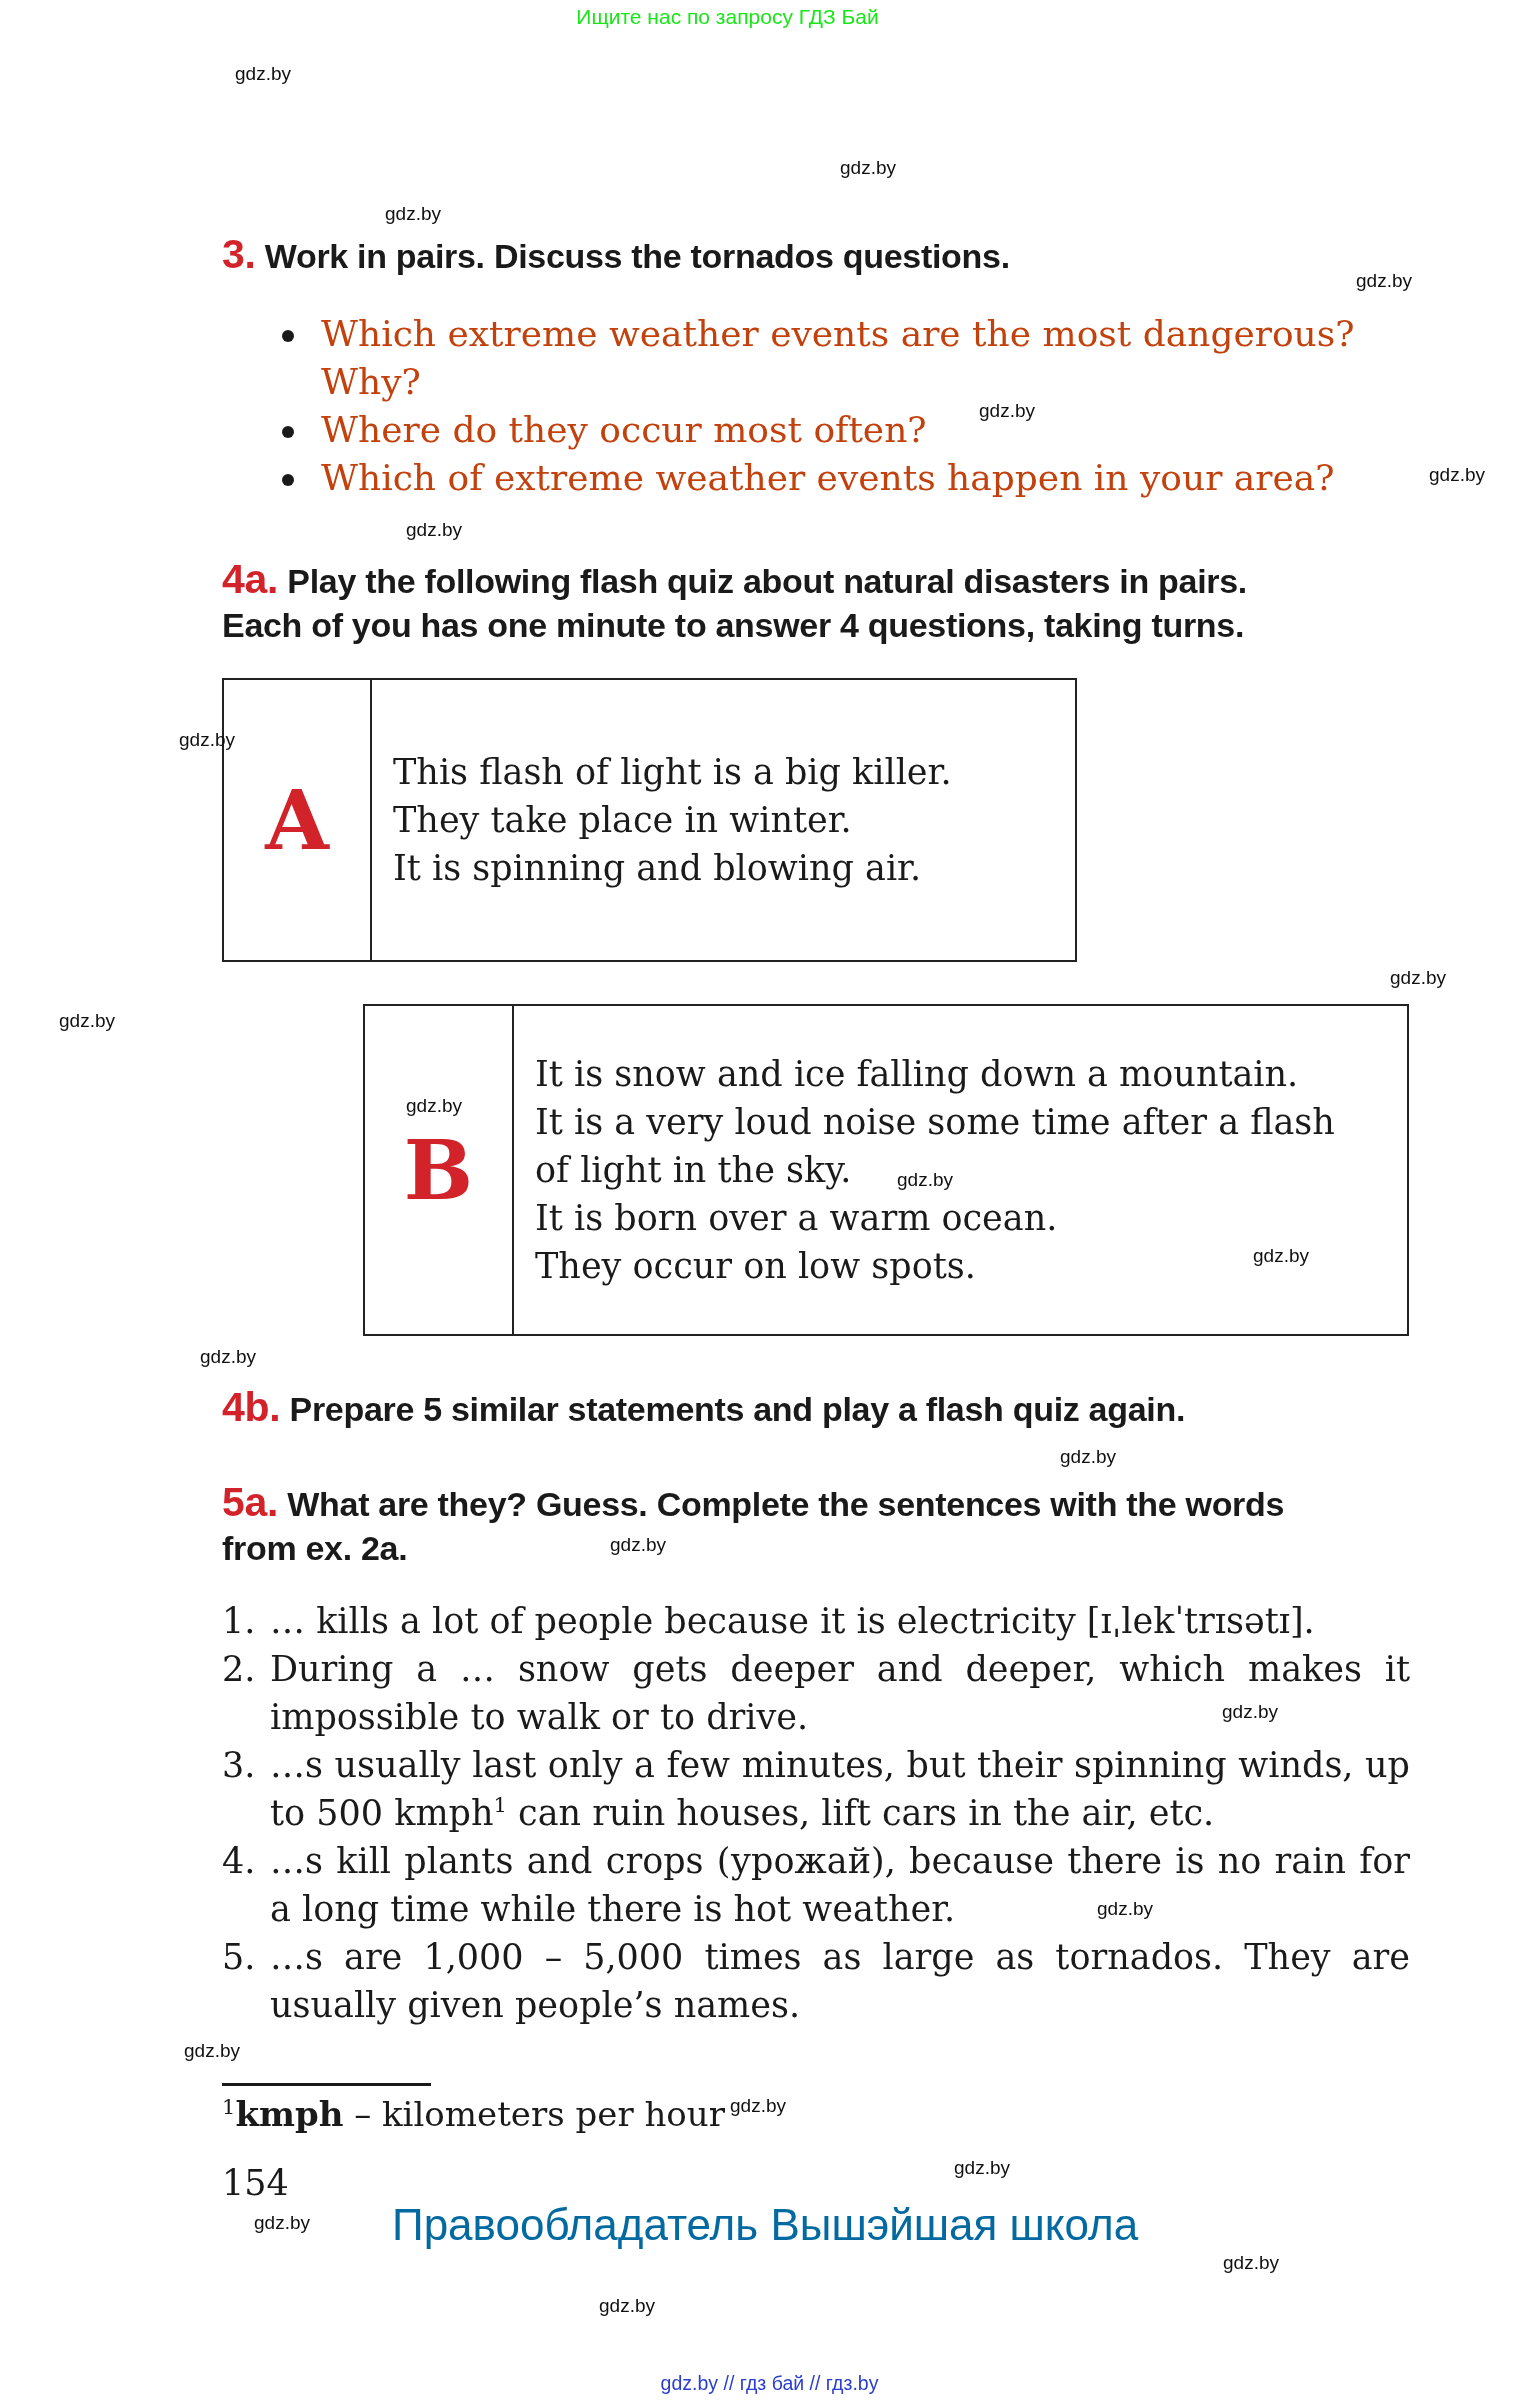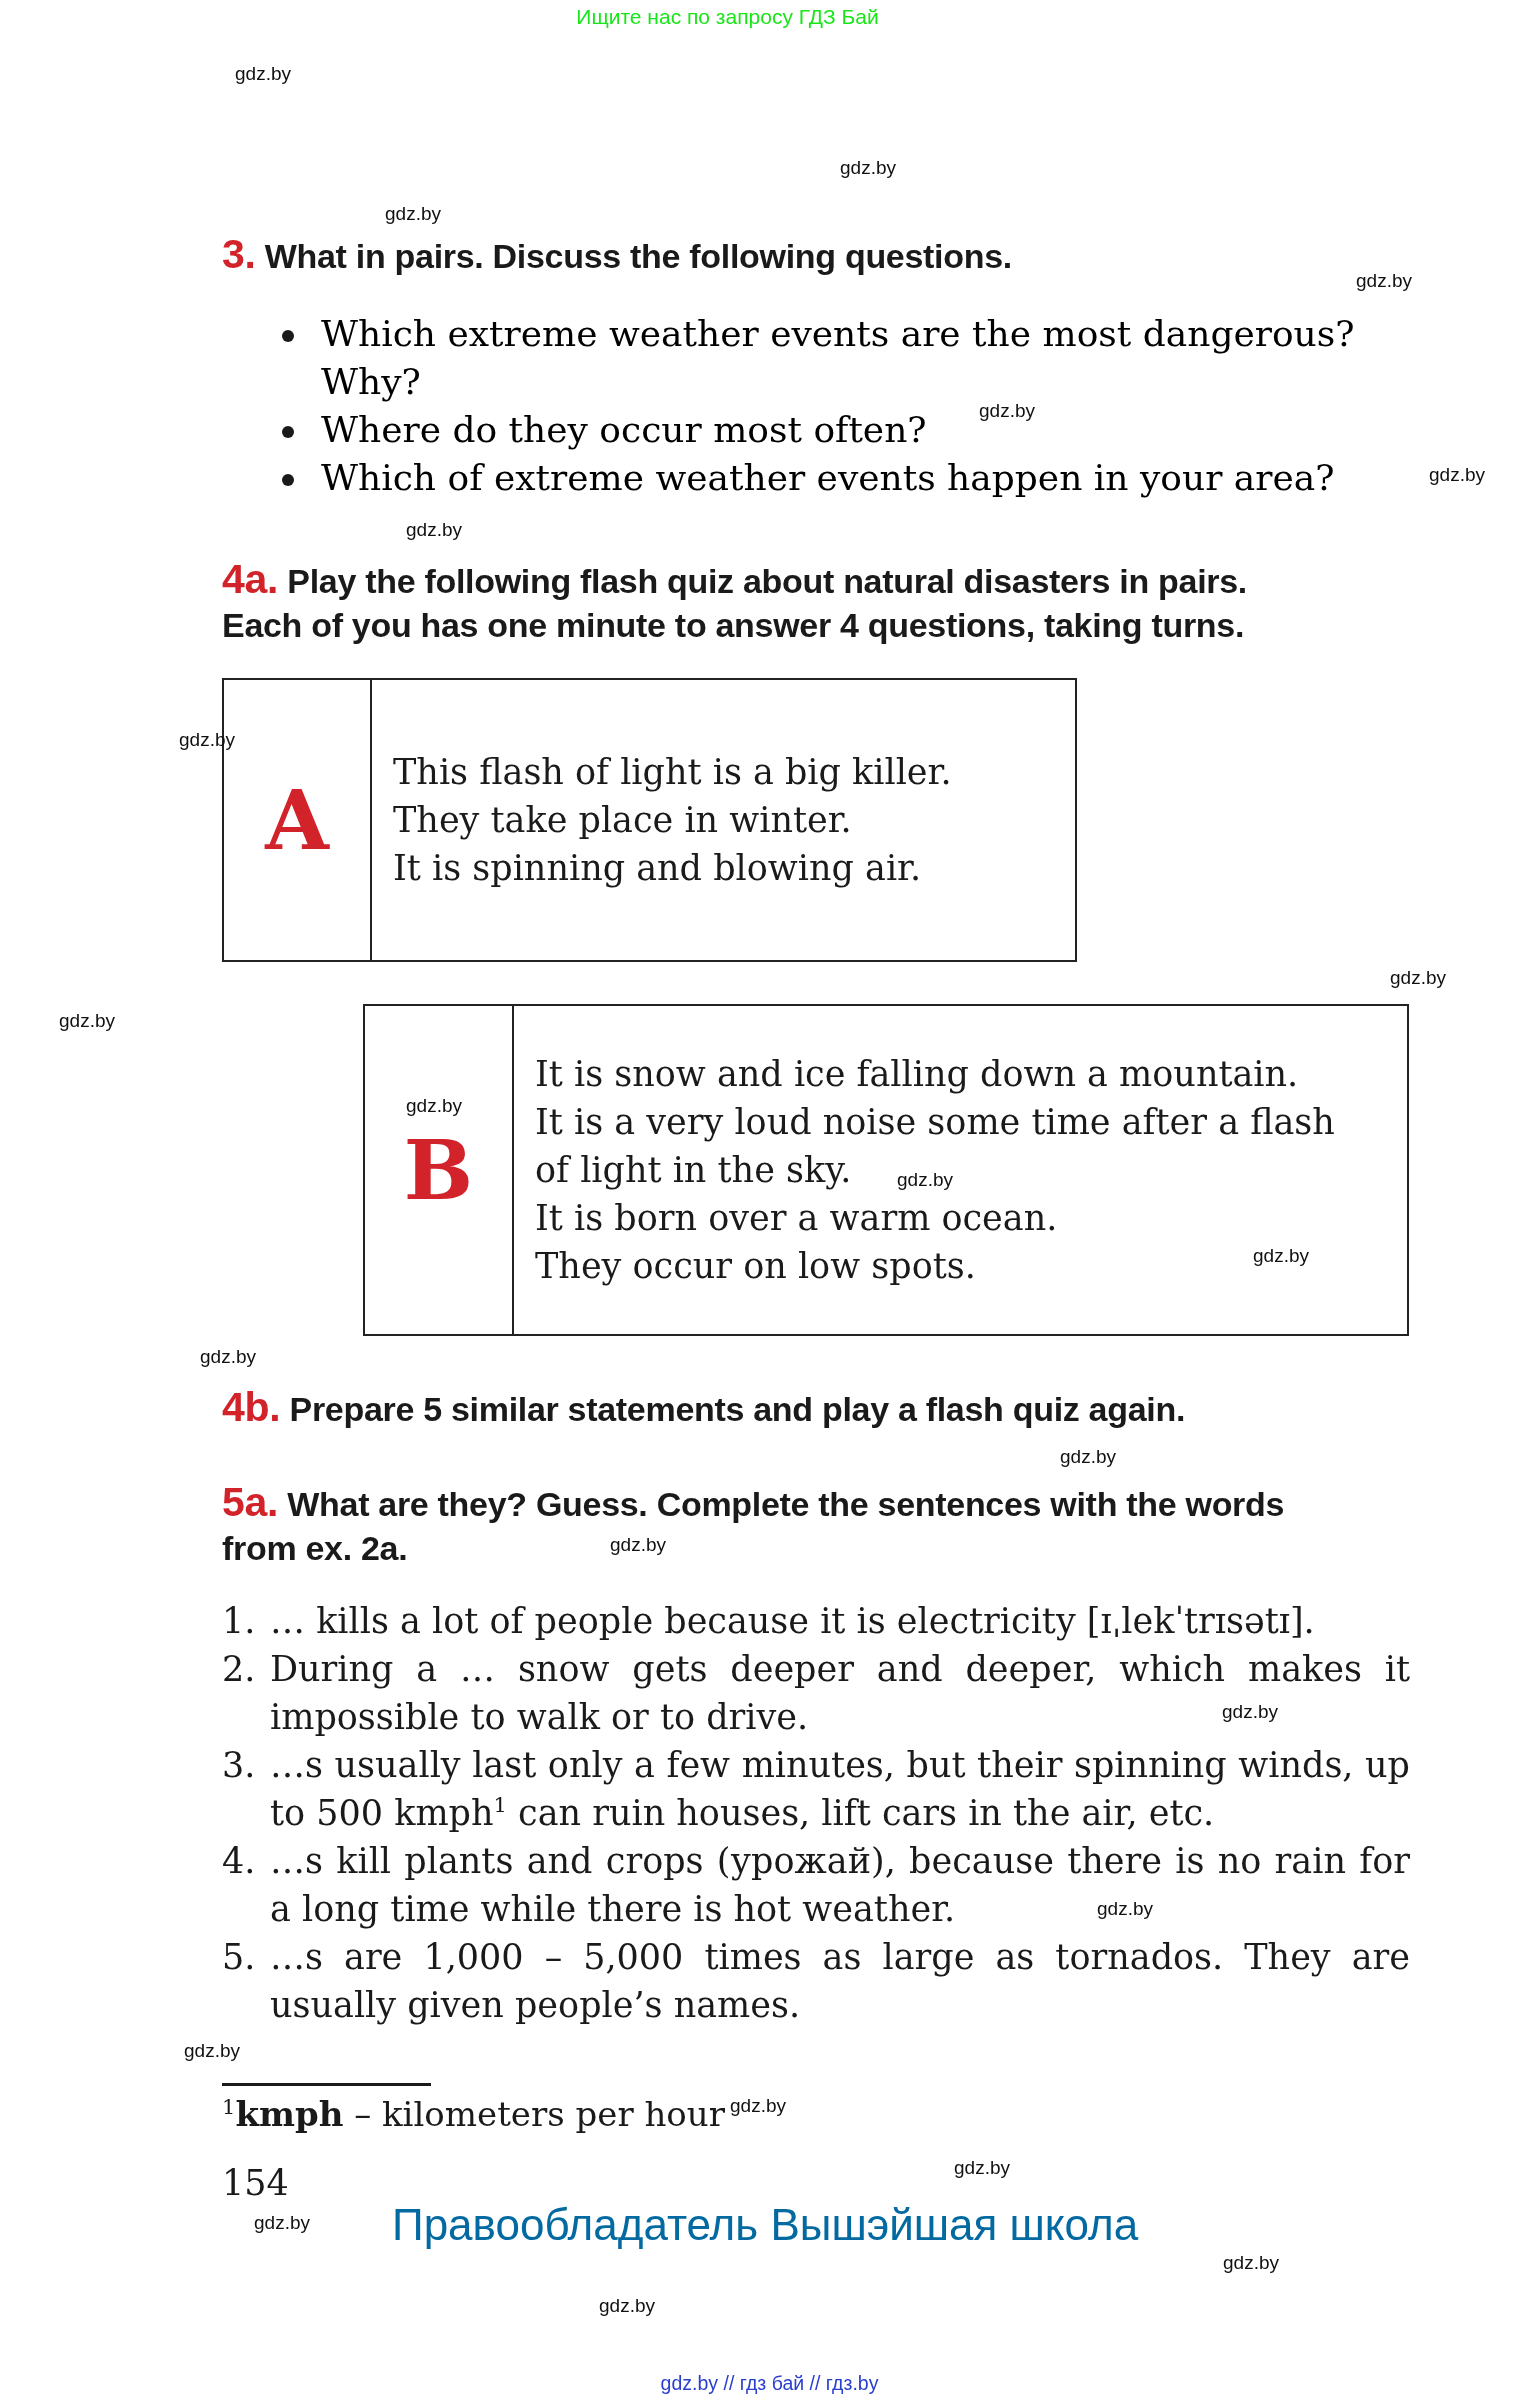--- a/index.html
+++ b/index.html
@@ -2,21 +2,21 @@
 <html style="font-size:14px"><head>
 <meta charset="utf-8">
 <style>
   html, body { margin: 0; padding: 0; background: #ffffff; }
   body { width: 1539px; height: 2401px; position: relative; overflow: hidden; }
   .wm { position: absolute; font-family: "Liberation Sans", sans-serif; font-size: 19px; color: #111; white-space: nowrap; line-height: 1; }
   .topbar { position: absolute; top: 5.3px; left: 0; width: 1455px; text-align: center; font-family: "Liberation Sans", sans-serif; font-size: 21px; color: #19e619; }
   .bottombar { position: absolute; top: 2372px; left: 0; width: 1539px; text-align: center; font-family: "Liberation Sans", sans-serif; font-size: 19.5px; color: #2a3fd0; }
   .heading { position: absolute; left: 222px; font-family: "Liberation Sans", sans-serif; font-weight: bold; font-size: 34px; color: #1a1a1a; line-height: 44px; letter-spacing: -0.3px; }
   .heading .num { color: #d2232a; font-size: 41px; }
-  .serif { font-family: "DejaVu Serif", serif; color: #000000; }
+  .serif { font-family: "DejaVu Serif", serif; color: #c2410c; }
   .bullets { position: absolute; left: 282px; top: 310px; width: 1144px; font-size: 36px; line-height: 48px; }
   .bullets .bl { position: relative; padding-left: 39px; margin: 0; }
   .bullets .bl .dot { position: absolute; left: 0; top: 19.5px; width: 12.4px; height: 12.4px; border-radius: 50%; background: #1a1a1a; }
   .quizbox { position: absolute; border: 2.7px solid #222; box-sizing: border-box; display: flex; }
   .quizbox .letter-cell { border-right: 2.7px solid #222; display: flex; align-items: center; justify-content: center; }
   .quizbox .letter { font-family: "DejaVu Serif", serif; font-weight: bold; color: #d2232a; font-size: 82px; }
   .quizbox .lines { font-family: "DejaVu Serif", serif; color: #1a1a1a; font-size: 35px; line-height: 48px; padding-left: 21px; display: flex; flex-direction: column; justify-content: center; }
   .numlist { position: absolute; left: 222px; top: 1597px; width: 1188px; font-family: "DejaVu Serif", serif; color: #1a1a1a; font-size: 35px; line-height: 48px; }
   .numlist .item { position: relative; padding-left: 48px; text-align: justify; }
   .numlist .item .n { position: absolute; left: 0; top: 0; }
@@ -28,21 +28,21 @@
   sup.fn { font-size: 21px; vertical-align: super; line-height: 0; }
 </style>
 </head>
 <body>
 
 <div class="topbar">Ищите нас по запросу ГДЗ Бай</div>
 <div class="bottombar">gdz.by  //  гдз бай  //  гдз.by</div>
 
 <div class="heading" style="top:232px;">
   <span class="num">3.</span>
-  <span>What in pairs. Discuss the following questions.</span>
+  <span>Work in pairs. Discuss the tornados questions.</span>
 </div>
 
 <div class="bullets serif">
   <p class="bl"><span class="dot"></span><span>Which extreme weather events are the most dangerous? Why?</span></p>
   <p class="bl"><span class="dot"></span><span>Where do they occur most often?</span></p>
   <p class="bl"><span class="dot"></span><span>Which of extreme weather events happen in your area?</span></p>
 </div>
 
 <div class="heading" style="top:557px; width:1188px; text-align:justify;">
   <span class="num">4a.</span>

